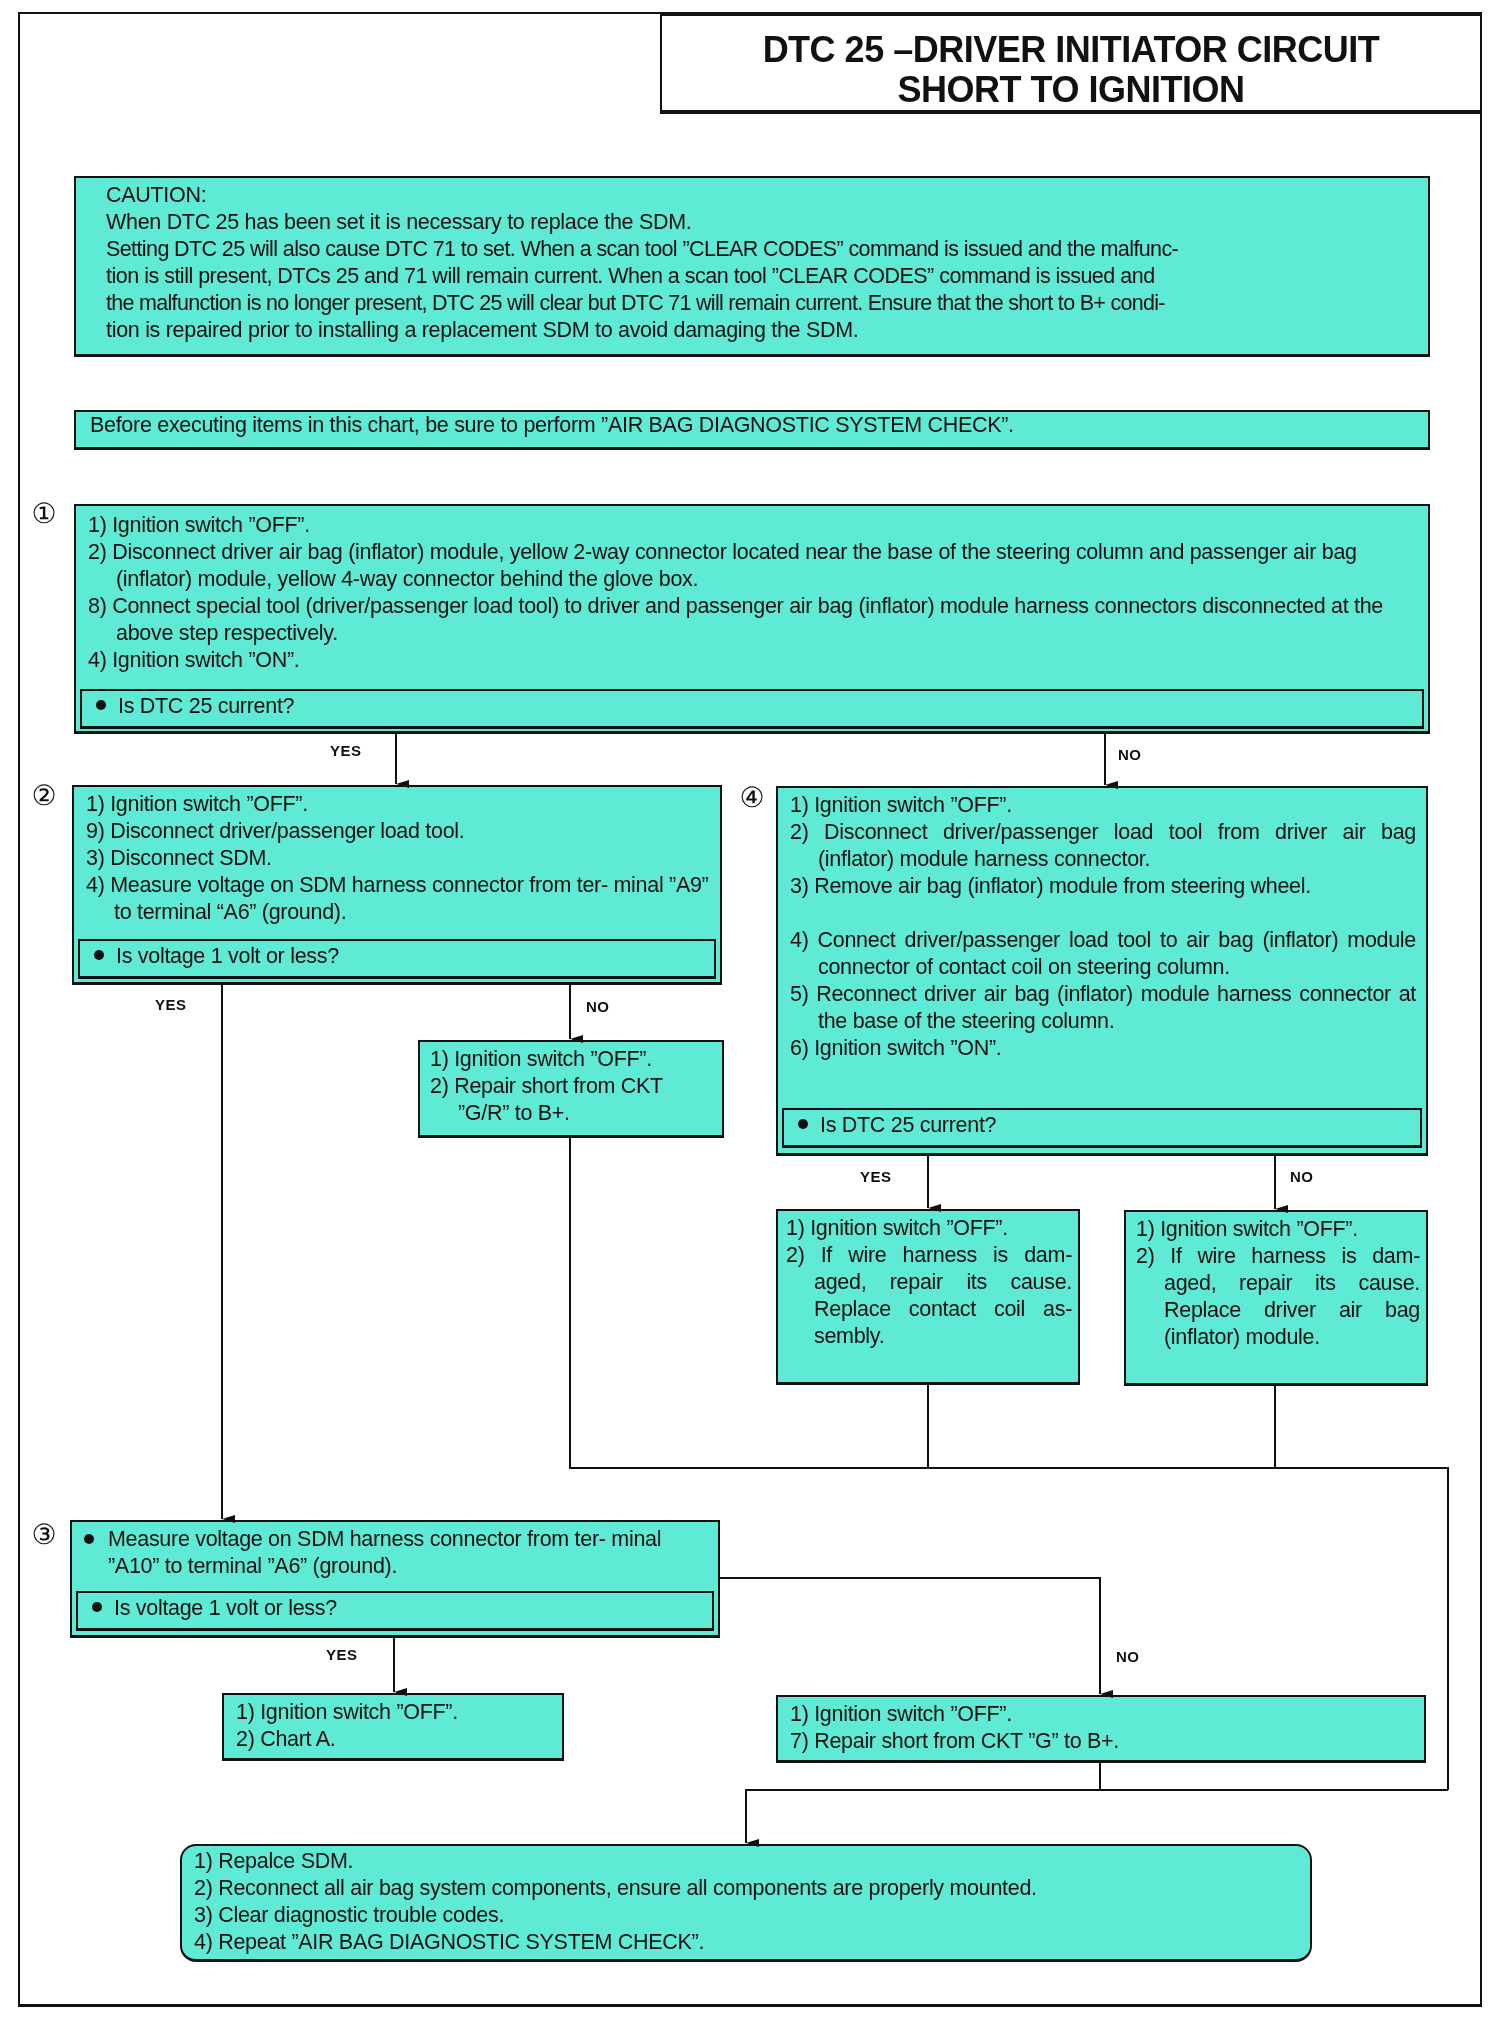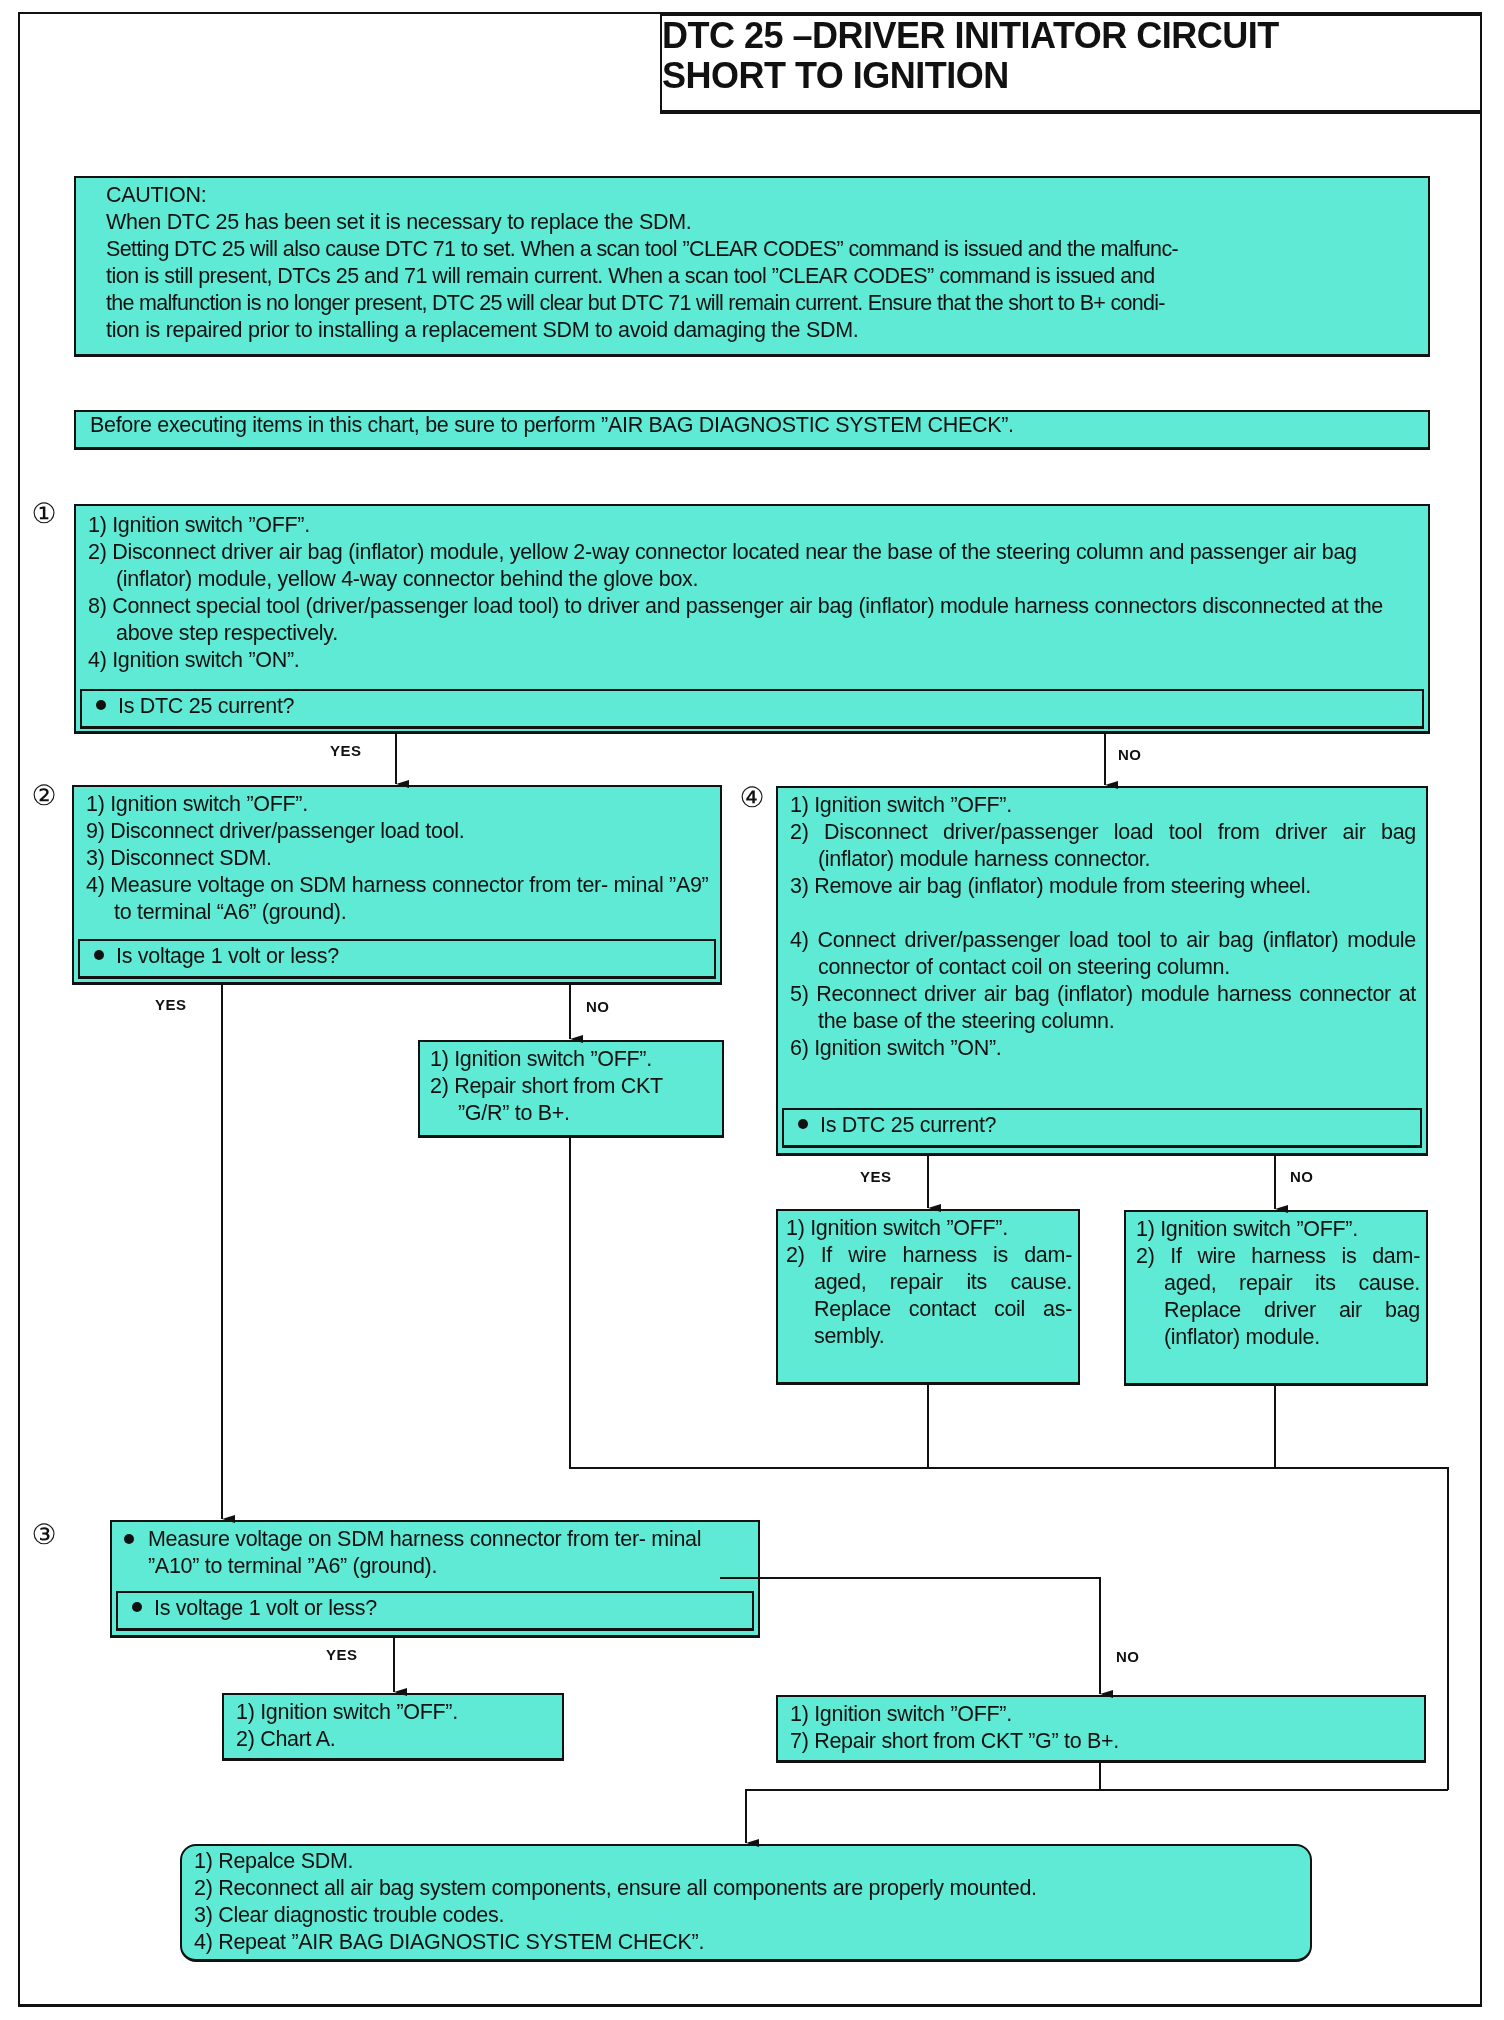--- a/index.html
+++ b/index.html
@@ -3,21 +3,21 @@
 <meta charset="utf-8">
 <style>
   html, body { margin: 0; padding: 0; background: #ffffff; }
   body { width: 1504px; height: 2020px; position: relative; overflow: hidden;
          font-family: "Liberation Sans", sans-serif; color: #111; }
   .frame { position: absolute; left: 18px; top: 12px; width: 1464px; height: 1995px;
            border-left: 2px solid #111; border-right: 2px solid #111; border-bottom: 3px solid #111; box-sizing: border-box; }
   .topline { position: absolute; left: 18px; top: 12px; width: 1464px; border-top: 2px solid #111; }
   .title-box { position: absolute; left: 660px; top: 12px; width: 822px; height: 102px;
                border: 2px solid #111; border-bottom: 4px solid #111; border-top: 4px solid #111; box-sizing: border-box;
-               text-align: left; font-weight: bold; font-size: 36px; line-height: 40px; letter-spacing: -0.5px; }
+               text-align: center; font-weight: bold; font-size: 36px; line-height: 40px; padding-top: 14px; letter-spacing: -0.5px; }
   .title-box div { white-space: nowrap; }
   .box { position: absolute; border: 2px solid #111; border-bottom-width: 3px; box-sizing: border-box; background: #5eead4; }
   .txt { font-size: 21.5px; line-height: 27px; letter-spacing: -0.3px; }
   .caution { left: 74px; top: 176px; width: 1356px; height: 181px; padding: 4px 0 0 30px; }
   .before { left: 74px; top: 410px; width: 1356px; height: 40px; padding: 0 0 0 14px; }
   .step-list { list-style: none; margin: 0; padding: 0; }
   .step-list li { padding-left: 28px; text-indent: -28px; }
   .q-box { position: absolute; border: 2px solid #111; border-bottom-width: 3px; box-sizing: border-box; padding: 2px 0 0 14px; }
   .q-box .bullet { display: inline-block; width: 10px; height: 10px; border-radius: 50%; background: #111; margin-right: 12px; vertical-align: middle; position: relative; top: -2px; }
   .circ { position: absolute; font-size: 28px; line-height: 28px; width: 28px; height: 28px; text-align: center; }
@@ -103,21 +103,21 @@
 </div>
 
 <div class="box" style="left:1124px;top:1210px;width:304px;height:176px;">
   <ul class="step-list txt just" style="padding:4px 6px 0 10px;">
     <li>1) Ignition switch ”OFF”.</li>
     <li>2) If wire harness is dam- aged, repair its cause. Replace driver air bag (inflator) module.</li>
   </ul>
 </div>
 
 <div class="circ" style="left:30px;top:1521px;">③</div>
-<div class="box" style="left:70px;top:1520px;width:650px;height:118px;margin-left:40px;">
+<div class="box" style="left:70px;top:1520px;width:650px;height:118px;">
   <div class="txt" style="padding:4px 8px 0 12px;">
     <span class="bullet" style="display:inline-block;width:10px;height:10px;border-radius:50%;background:#111;margin-right:12px;vertical-align:middle;position:relative;top:-2px;float:left;margin-top:10px;"></span>
     <div style="margin-left:24px;">Measure voltage on SDM harness connector from ter- minal ”A10” to terminal ”A6” (ground).</div>
   </div>
   <div class="q-box txt" style="left:4px;top:69px;width:638px;height:40px;">
     <span class="bullet"></span><span>Is voltage 1 volt or less?</span>
   </div>
 </div>
 
 <div class="box" style="left:222px;top:1693px;width:342px;height:68px;">

